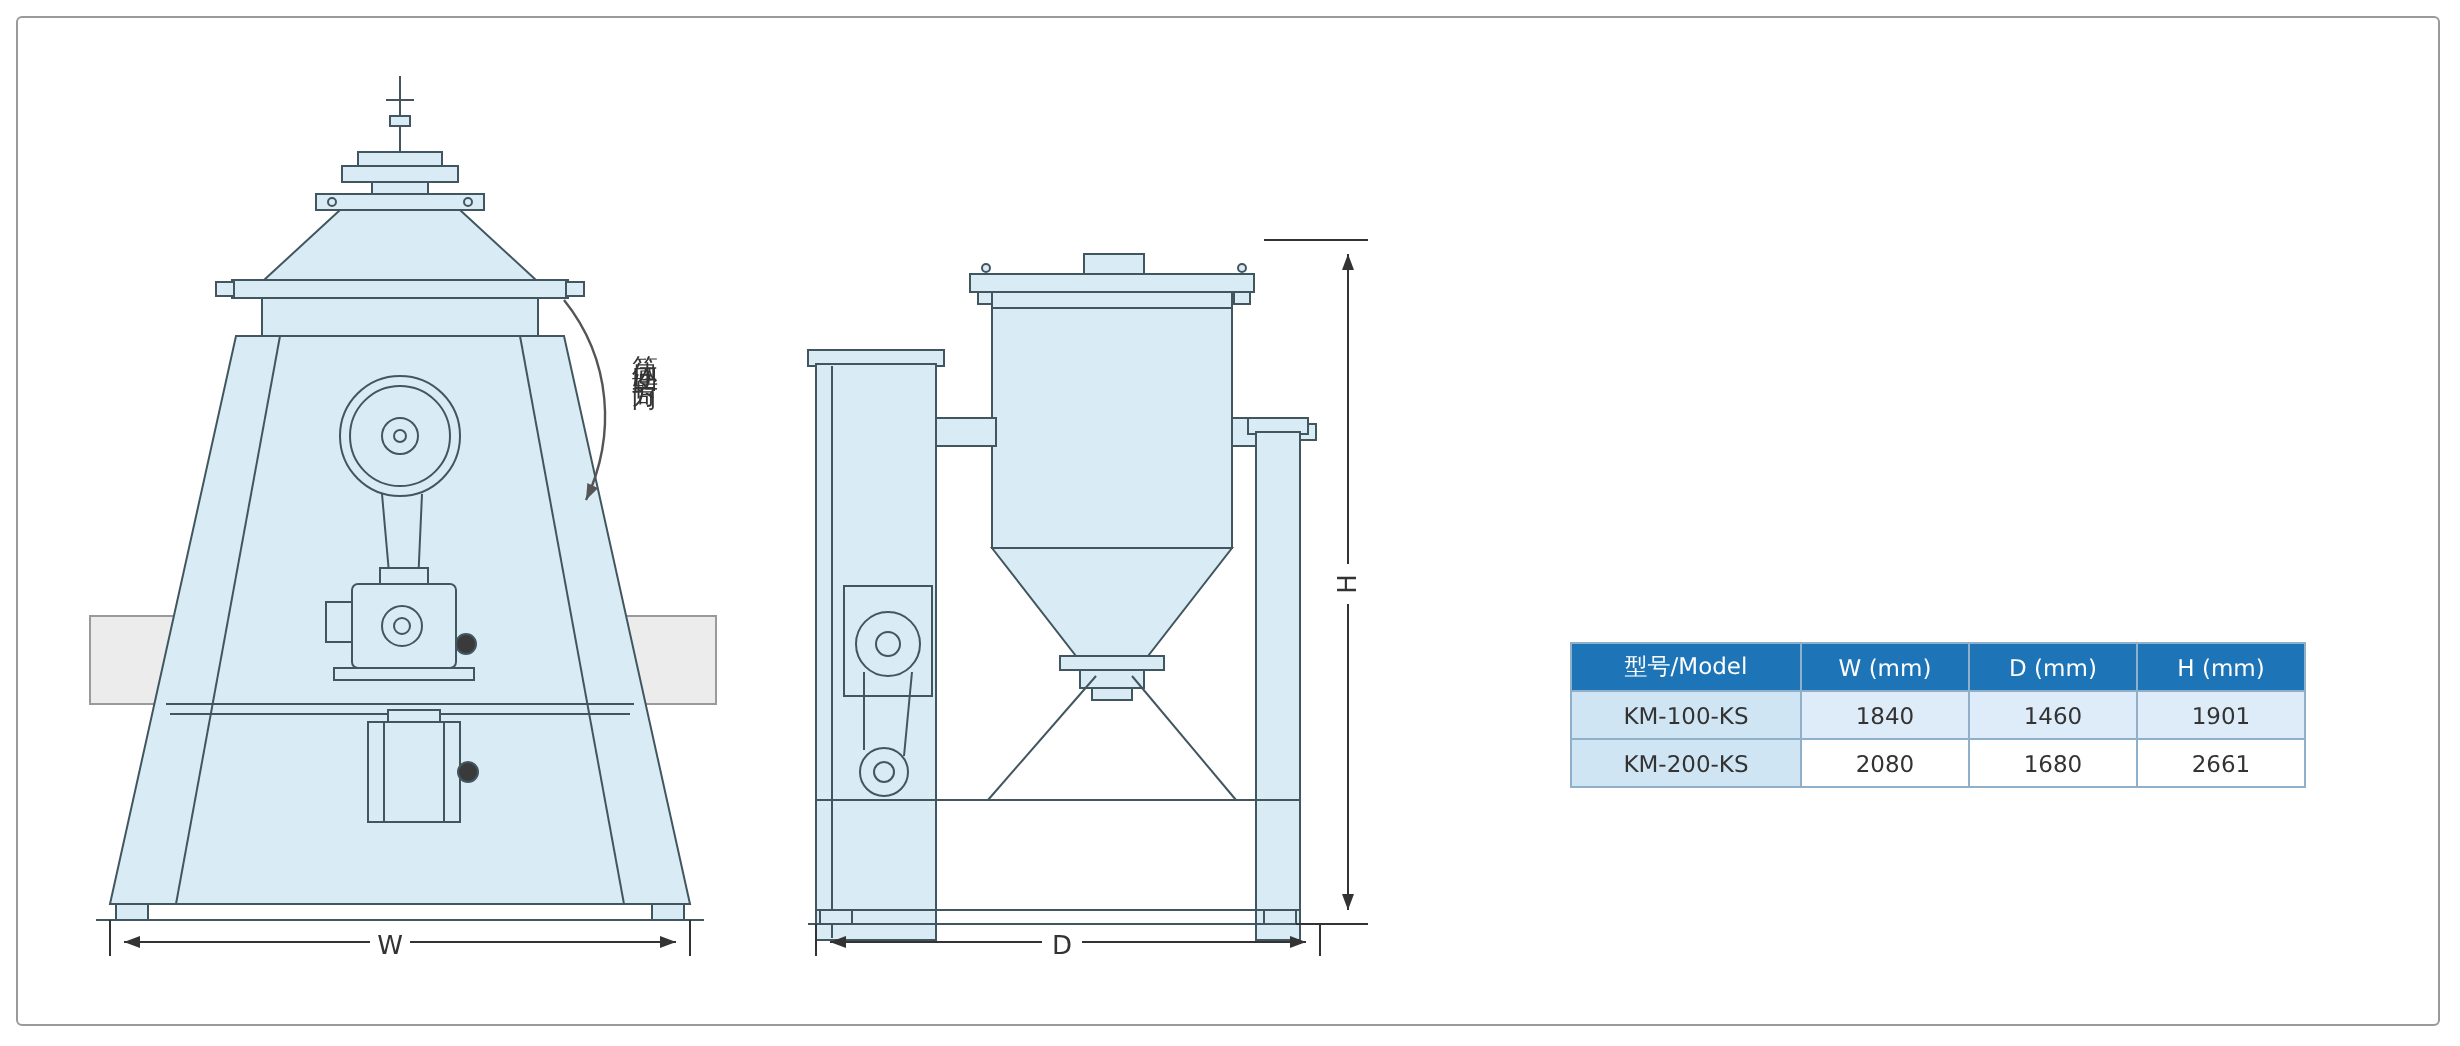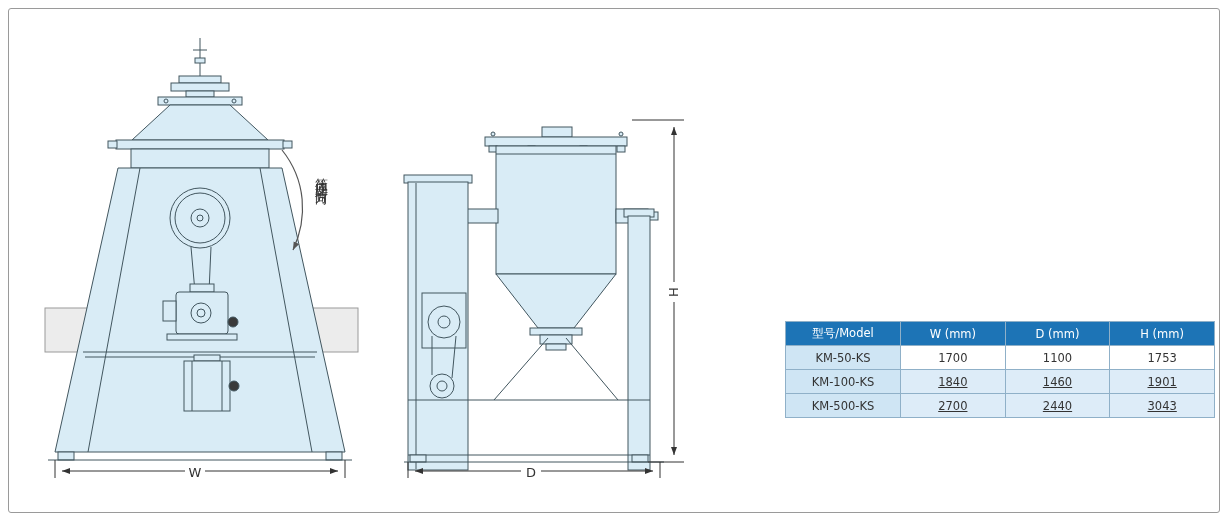--- a/index.html
+++ b/index.html
@@ -5,29 +5,29 @@
   html,body{margin:0;padding:0;background:#ffffff;}
   body{width:1230px;height:523px;font-family:"DejaVu Sans","Liberation Sans",sans-serif;}
   .page{position:relative;width:1230px;height:523px;background:#ffffff;overflow:hidden;}
   .frame{position:absolute;left:8px;top:8px;width:1212px;height:505px;
          border:1px solid #9a9a9a;border-radius:3px;box-sizing:border-box;}
   .drawing{position:absolute;left:0;top:0;}
   .rotation-note{
     position:absolute;left:315px;top:167px;
     writing-mode:vertical-rl;text-orientation:upright;
     font-size:13px;color:#333;letter-spacing:3px;line-height:1;white-space:nowrap;}
-  table.spec{position:absolute;left:785px;top:321px;width:430px;
+  table.spec{position:absolute;left:785px;top:321px;width:368px;
     border-collapse:collapse;table-layout:fixed;font-size:11.5px;color:#333;}
   table.spec th,table.spec td{border:1px solid #8fb0c8;text-align:center;
     padding:4px 2px;height:15px;overflow:hidden;white-space:nowrap;}
   table.spec thead th{background:#1d74b6;color:#ffffff;font-weight:400;}
   table.spec td.model{background:#cfe5f4;}
   table.spec tr.alt td.num{background:#ddecf8;}
   table.spec td.num{background:#ffffff;}
-  table.spec tr.alt td.num{background:#ddecf8;text-decoration:underline;}
+  table.spec tr.alt td.num{background:#ddecf8;}
 </style>
 </head>
 <body>
 
 <div class="page">
   <div class="frame"></div>
 
   <svg class="drawing" width="760" height="523" viewBox="0 0 760 523">
     <defs>
       <marker id="arr" markerWidth="10" markerHeight="8" refX="8" refY="3" orient="auto-start-reverse" markerUnits="userSpaceOnUse">
@@ -163,33 +163,27 @@
   <table class="spec">
     <thead>
       <tr>
         <th style="width:110px">型号/Model</th>
         <th>W (mm)</th>
         <th>D (mm)</th>
         <th>H (mm)</th>
       </tr>
     </thead>
     <tbody>
-      <tr>
-        <td class="model">KM-50-KS</td>
-        <td class="num">1700</td>
-        <td class="num">1100</td>
-        <td class="num">1753</td>
-      </tr>
       <tr class="alt">
         <td class="model">KM-100-KS</td>
         <td class="num">1840</td>
         <td class="num">1460</td>
         <td class="num">1901</td>
       </tr>
-      <tr class="alt">
-        <td class="model">KM-500-KS</td>
-        <td class="num">2700</td>
-        <td class="num">2440</td>
-        <td class="num">3043</td>
+      <tr>
+        <td class="model">KM-200-KS</td>
+        <td class="num">2080</td>
+        <td class="num">1680</td>
+        <td class="num">2661</td>
       </tr>
     </tbody>
   </table>
 </div>
 
 </body></html>

